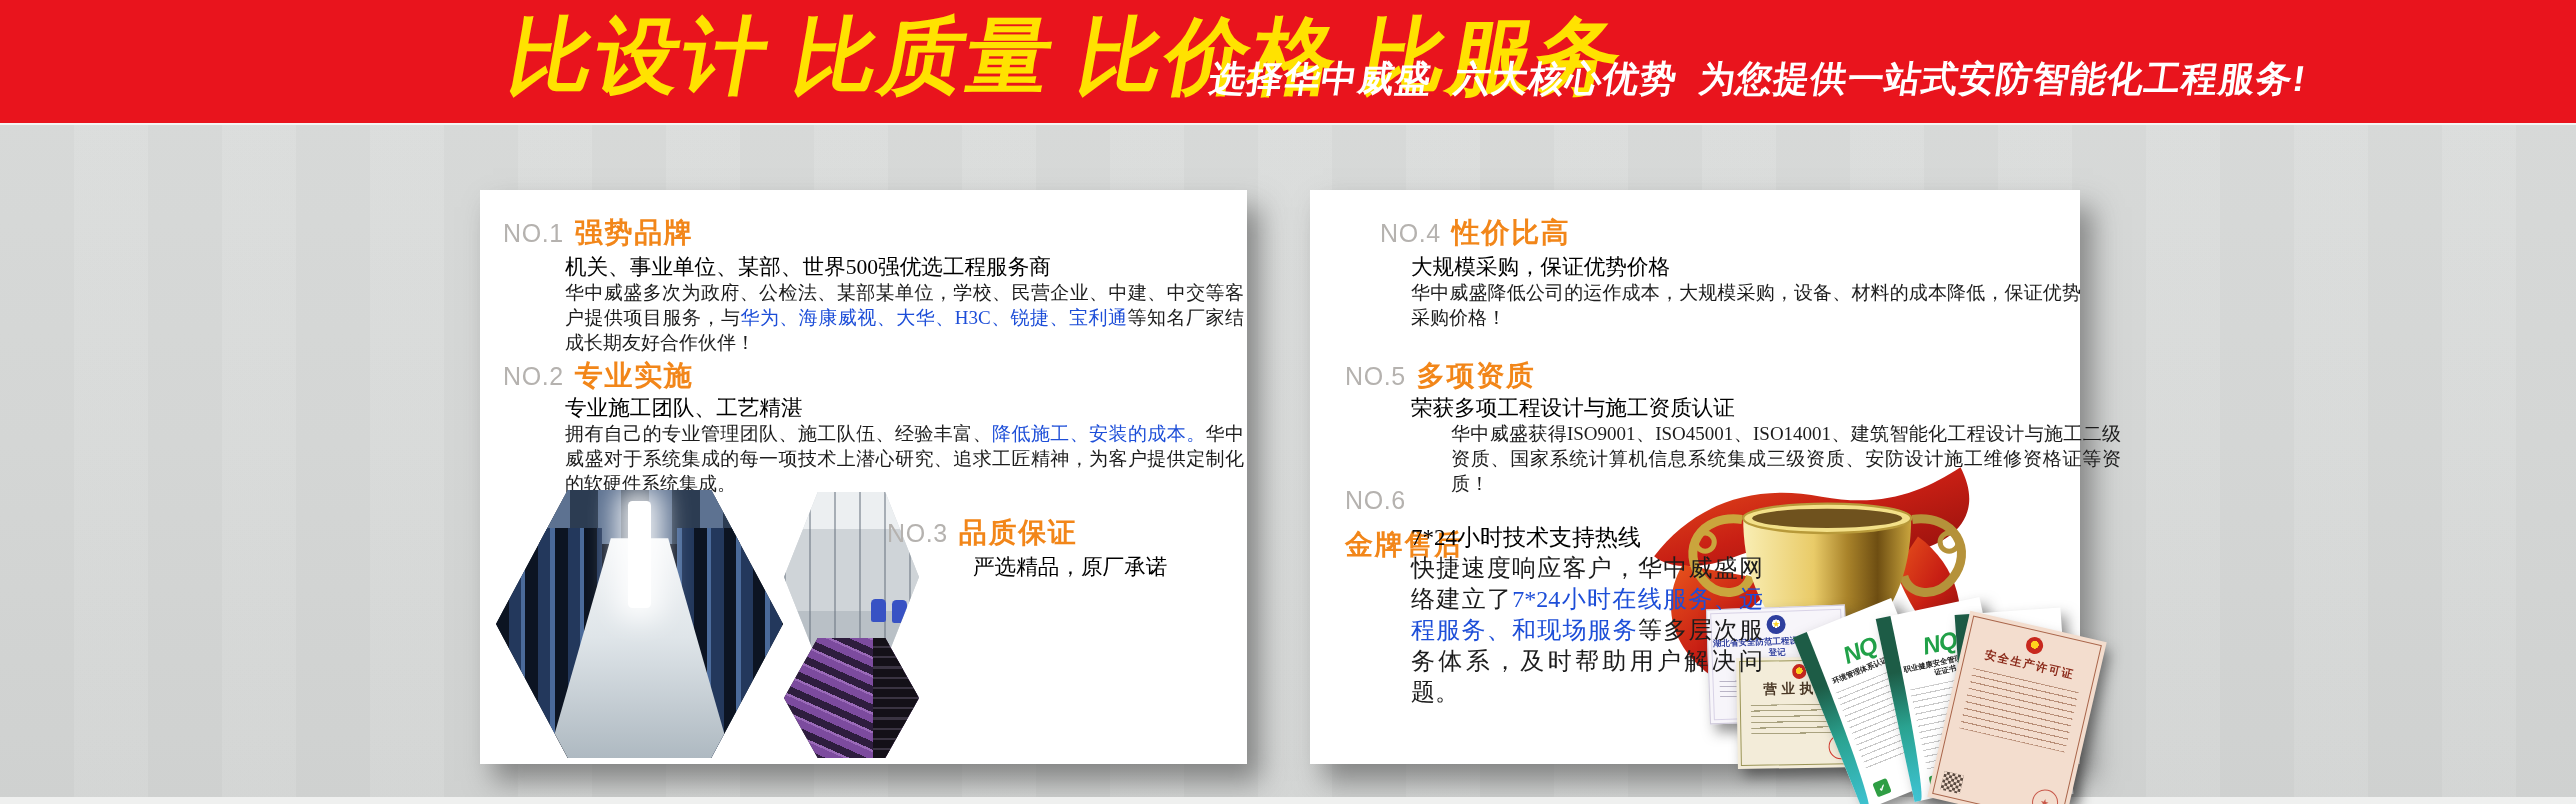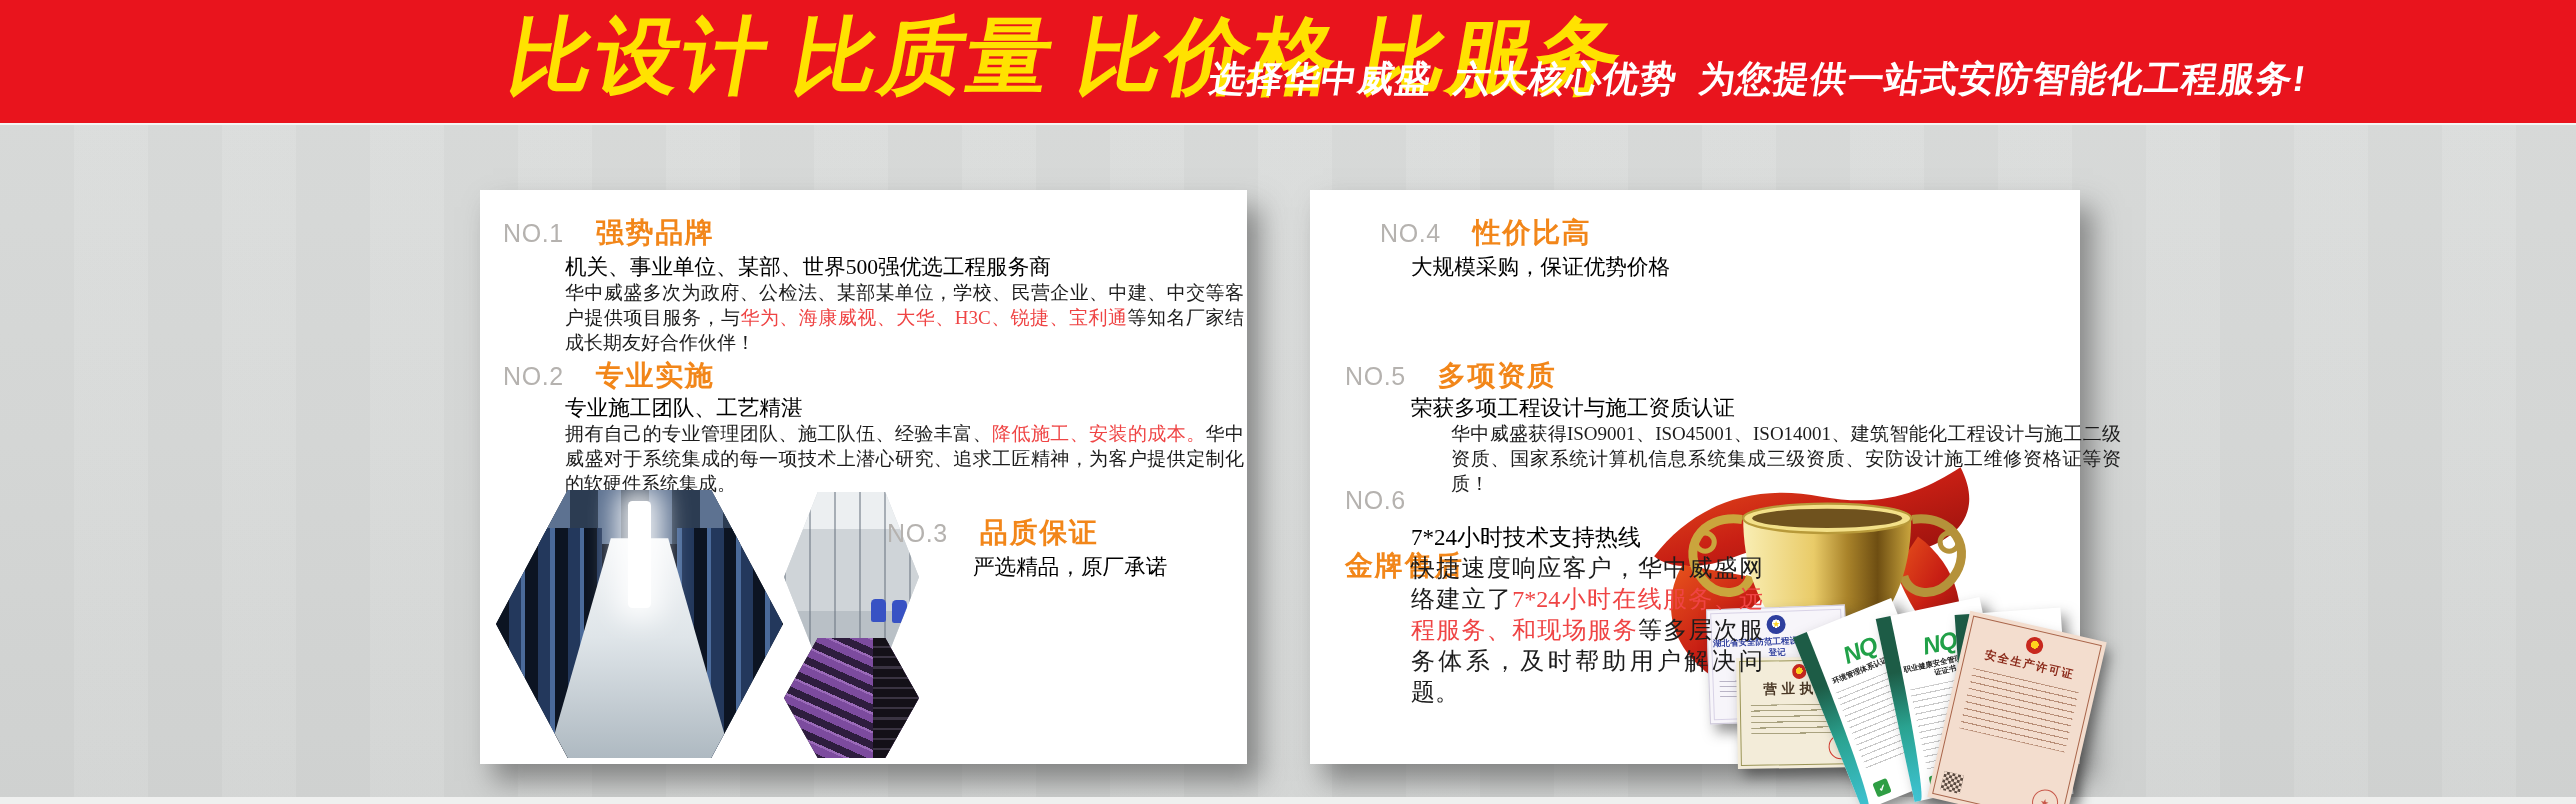--- a/index.html
+++ b/index.html
@@ -16,28 +16,28 @@
             font-weight:bold;color:#ffe200;transform:skewX(-10deg);transform-origin:left bottom;
             letter-spacing:2.3px;white-space:pre;}
   .subheadline{position:absolute;left:1207px;top:59px;font-size:36px;line-height:40px;
             font-weight:bold;color:#ffffff;transform:skewX(-8deg);transform-origin:left bottom;
             letter-spacing:1.1px;white-space:pre;}
   
   .card{position:absolute;top:190px;height:574px;background:#ffffff;
         box-shadow:12.5px 17px 26px rgba(70,70,70,0.55);}
   .card-left{left:480px;width:767px;}
   .card-right{left:1310px;width:770px;}
-  .sec-row{position:absolute;display:flex;align-items:baseline;gap:32px;white-space:nowrap;}
+  .sec-row{position:absolute;display:flex;align-items:baseline;gap:11px;white-space:nowrap;}
   .sec-no{font-size:25px;color:#b5b2af;letter-spacing:0.6px;}
   .sec-title{font-size:28px;font-weight:bold;color:#f28619;letter-spacing:1.7px;}
   .sec-sub{position:absolute;font-family:"Liberation Serif","DejaVu Serif",serif;
            font-size:21.6px;color:#000;white-space:nowrap;}
   .sec-body{position:absolute;font-family:"Liberation Serif","DejaVu Serif",serif;
             font-size:19px;line-height:25px;color:#1c1c1c;text-align:justify;}
-  .hl{color:#ef4444;}
+  .hl{color:#1d4ed8;}
   
   .s1-row{left:23px;top:24px;}  .s1-sub{left:85px;top:62px;} .s1-body{left:85px;top:90px;width:679px;}
   .s2-row{left:23px;top:167px;} .s2-sub{left:85px;top:203px;} .s2-body{left:85px;top:231px;width:679px;}
   .s3-row{left:407px;top:324px;} .s3-sub{left:493px;top:362px;} .s3-body{left:493px;top:388px;width:267px;line-height:25.6px;}
   
   .s4-row{left:35px;top:24px;margin-left:35px;}  .s4-sub{left:101px;top:62px;} .s4-body{left:101px;top:90px;width:670px;}
   .s5-row{left:35px;top:167px;} .s5-sub{left:101px;top:203px;} .s5-body{left:101px;top:231px;width:670px;margin-left:40px;}
   .s6-row{left:35px;top:296px;flex-direction:column;} .s6-sub{left:101px;top:332px;font-size:23px;}
   .s6-body{left:101px;top:363px;width:352px;font-size:24px;line-height:31px;z-index:6;}
   
@@ -169,20 +169,21 @@
     <div class="sec-sub s3-sub">严选精品，原厂承诺</div>
   </div>
 
   <div class="card card-right">
 
     <div class="sec-row s4-row">
       <span class="sec-no">NO.4</span>
       <span class="sec-title">性价比高</span>
     </div>
     <div class="sec-sub s4-sub">大规模采购，保证优势价格</div>
+    <div class="sec-body s4-body"><span>华中威盛降低公司的运作成本，大规模采购，设备、材料的成本降低，保证优势采购价格！</span><span class="hl"></span><span></span></div>
 
     <div class="sec-row s5-row">
       <span class="sec-no">NO.5</span>
       <span class="sec-title">多项资质</span>
     </div>
     <div class="sec-sub s5-sub">荣获多项工程设计与施工资质认证</div>
     <div class="sec-body s5-body"><span>华中威盛获得ISO9001、ISO45001、ISO14001、建筑智能化工程设计与施工二级资质、国家系统计算机信息系统集成三级资质、安防设计施工维修资格证等资质！</span><span class="hl"></span><span></span></div>
 
     <div class="sec-row s6-row">
       <span class="sec-no">NO.6</span>

